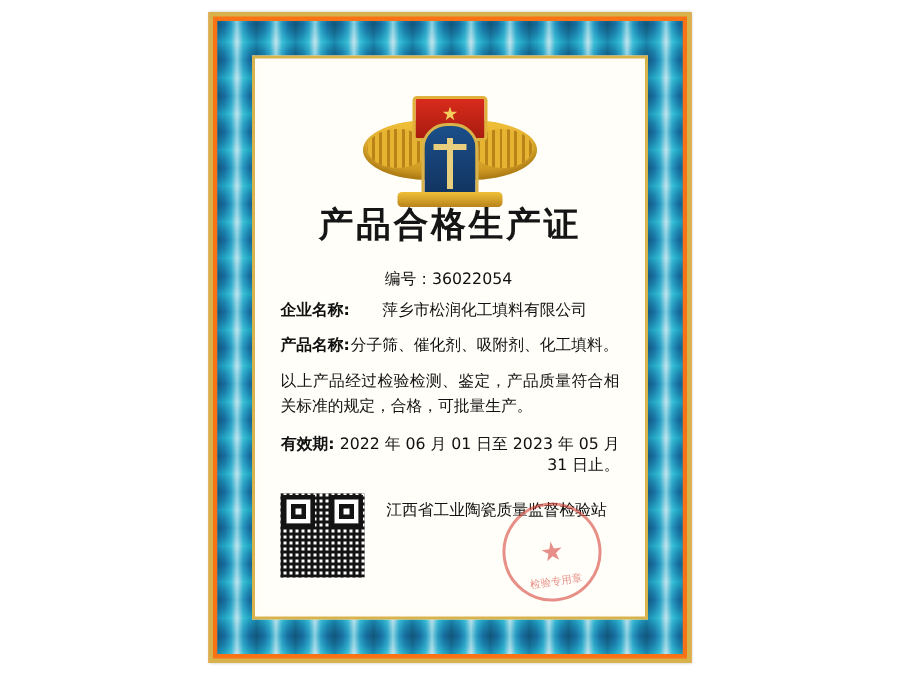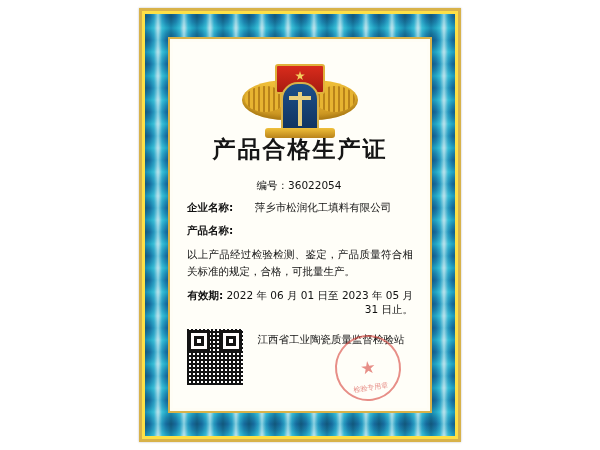--- a/index.html
+++ b/index.html
@@ -19,21 +19,21 @@
     background: #ffffff;
   }
 
   
   .cert {
     position: absolute;
     left: 139px;
     top: 8px;
     width: 322px;
     height: 434px;
-    background: #fde047;
+    background: #f97316;
     box-sizing: border-box;
     border: 3px solid #d8b24a;
     box-shadow: 0 0 2px rgba(0,0,0,0.25);
   }
 
   
   .band {
     position: absolute;
     left: 3px;
     top: 3px;
@@ -312,20 +312,21 @@
         <span>编号：</span><span>36022054</span>
       </div>
 
       <div class="row">
         <span class="label">企业名称:</span>
         <span class="value">萍乡市松润化工填料有限公司</span>
       </div>
 
       <div class="row">
         <span class="label">产品名称:</span>
+        <span class="value">分子筛、催化剂、吸附剂、化工填料。</span>
       </div>
 
       <div class="para">以上产品经过检验检测、鉴定，产品质量符合相关标准的规定，合格，可批量生产。</div>
 
       <div class="validity">
         <span class="label">有效期:</span>
         <span>2022 年 06 月 01 日至 2023 年 05 月 31 日止。</span>
       </div>
 
       <div class="footer">

